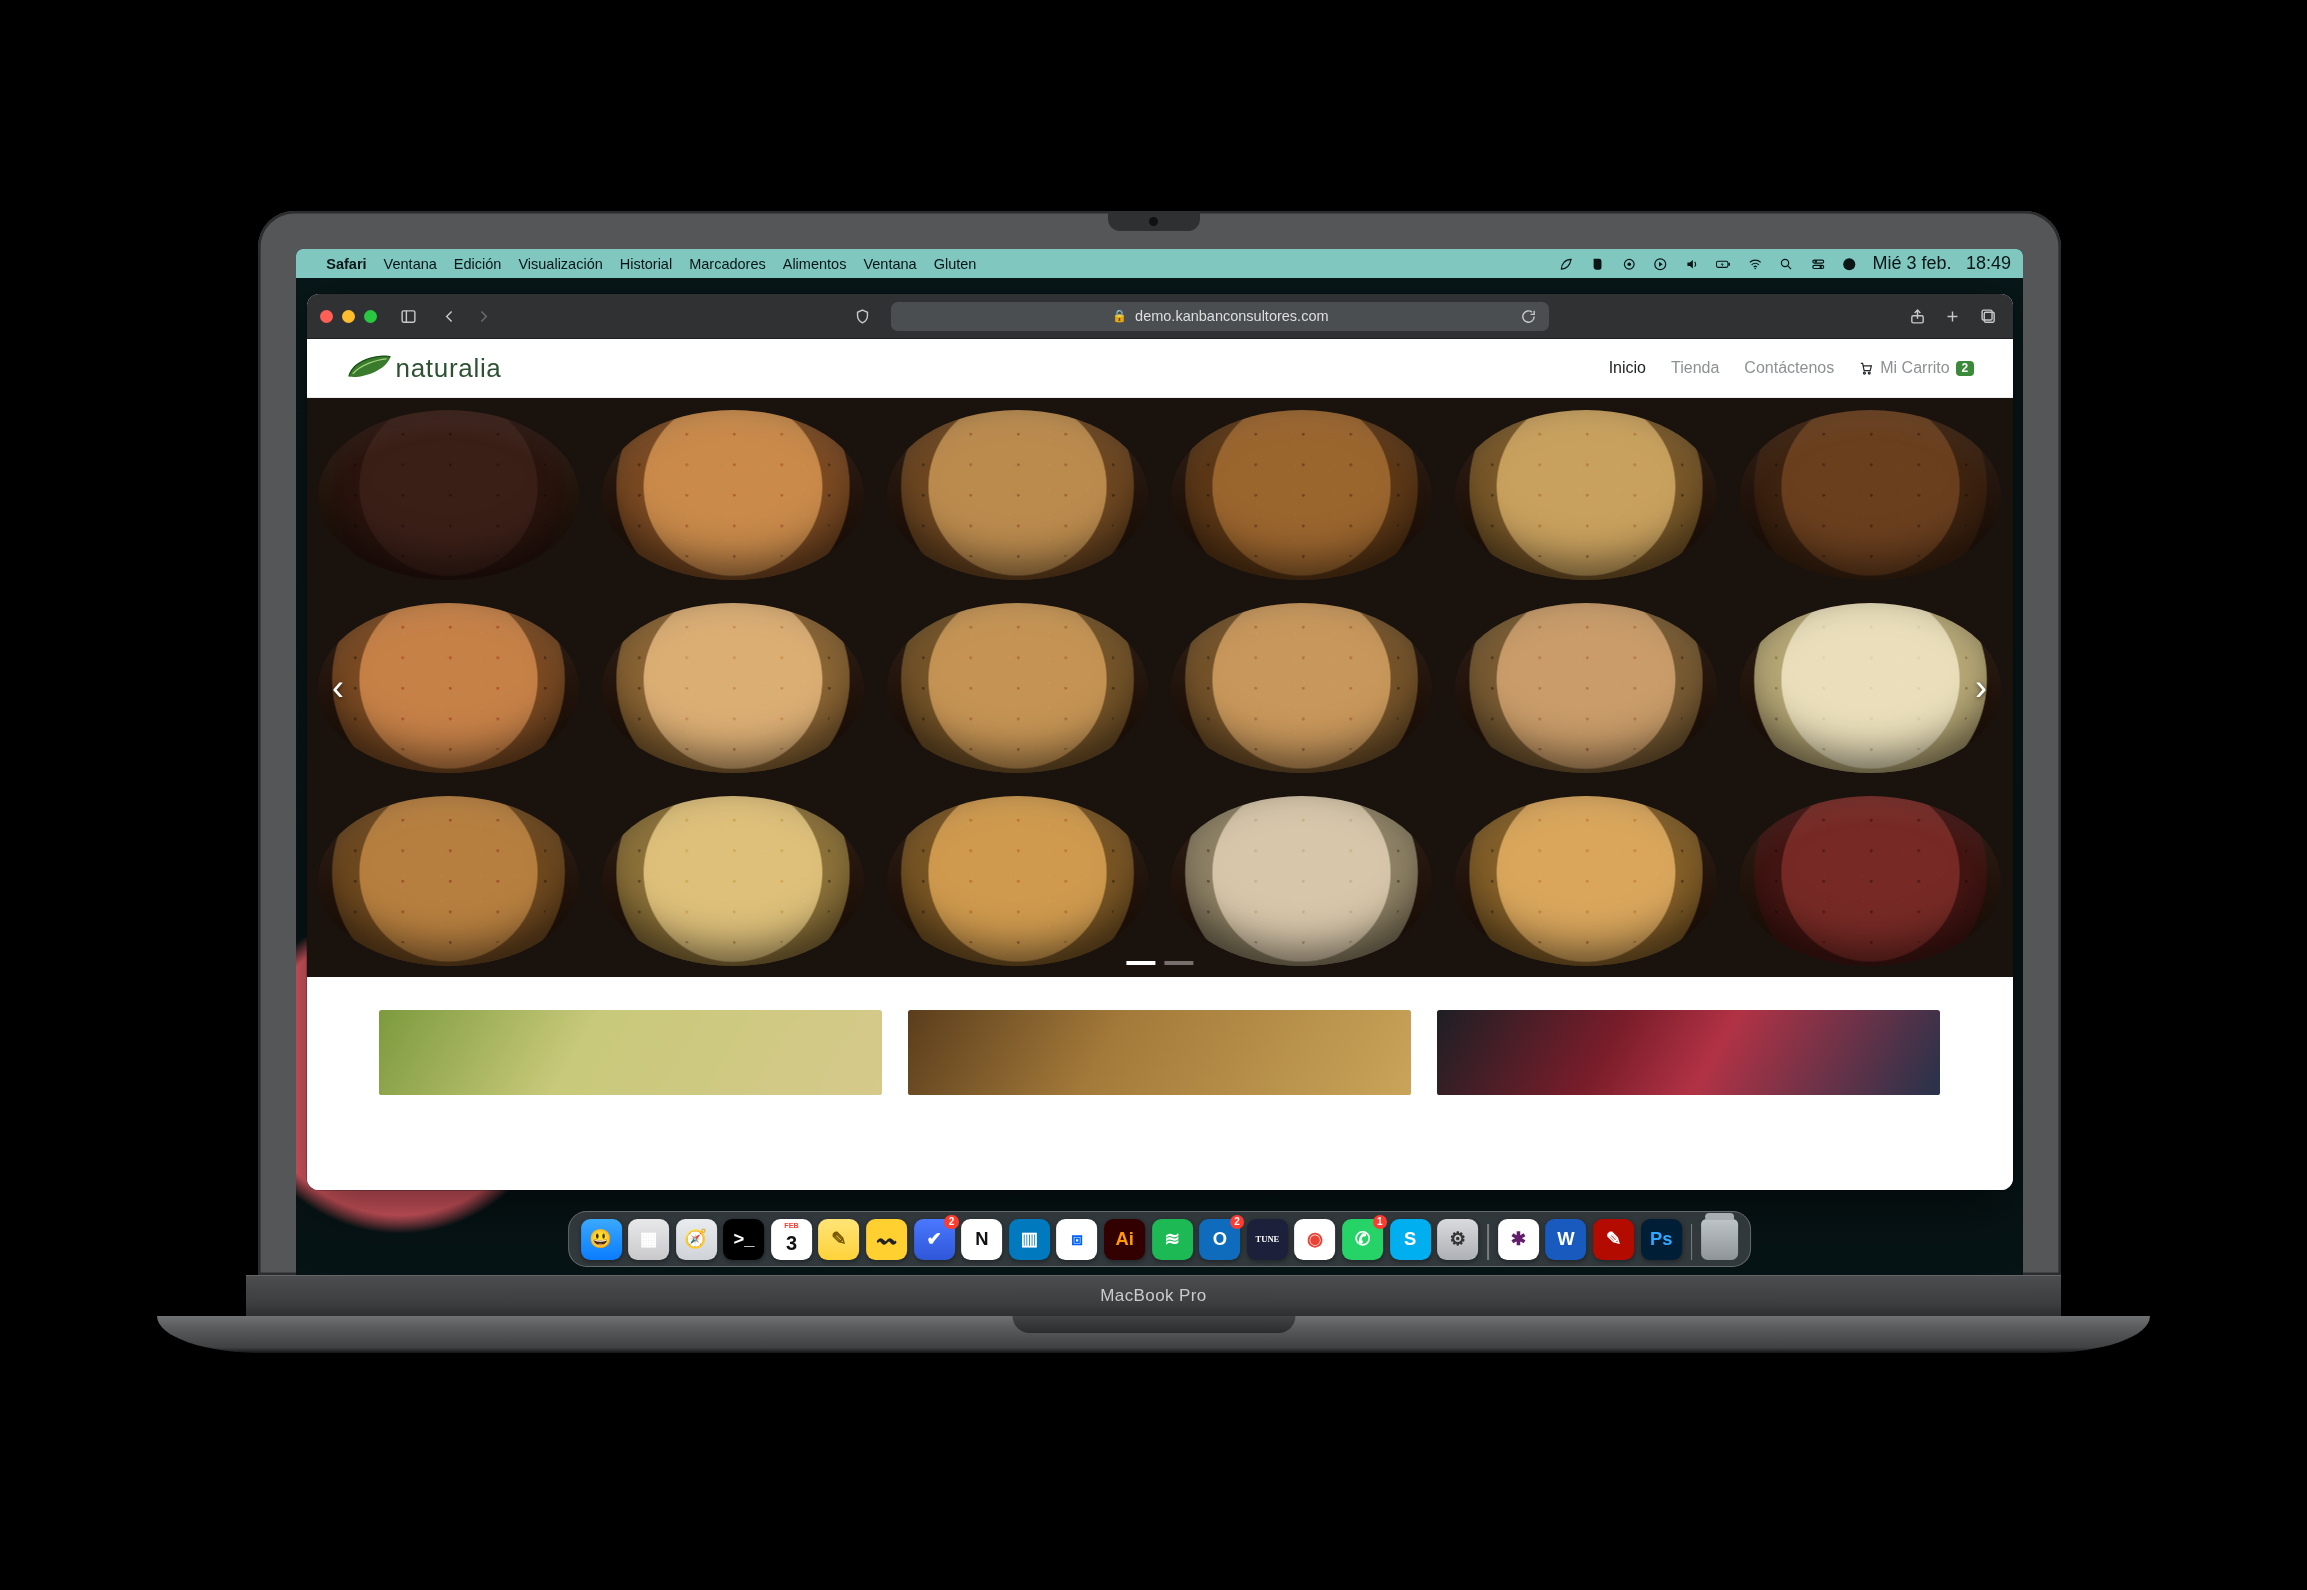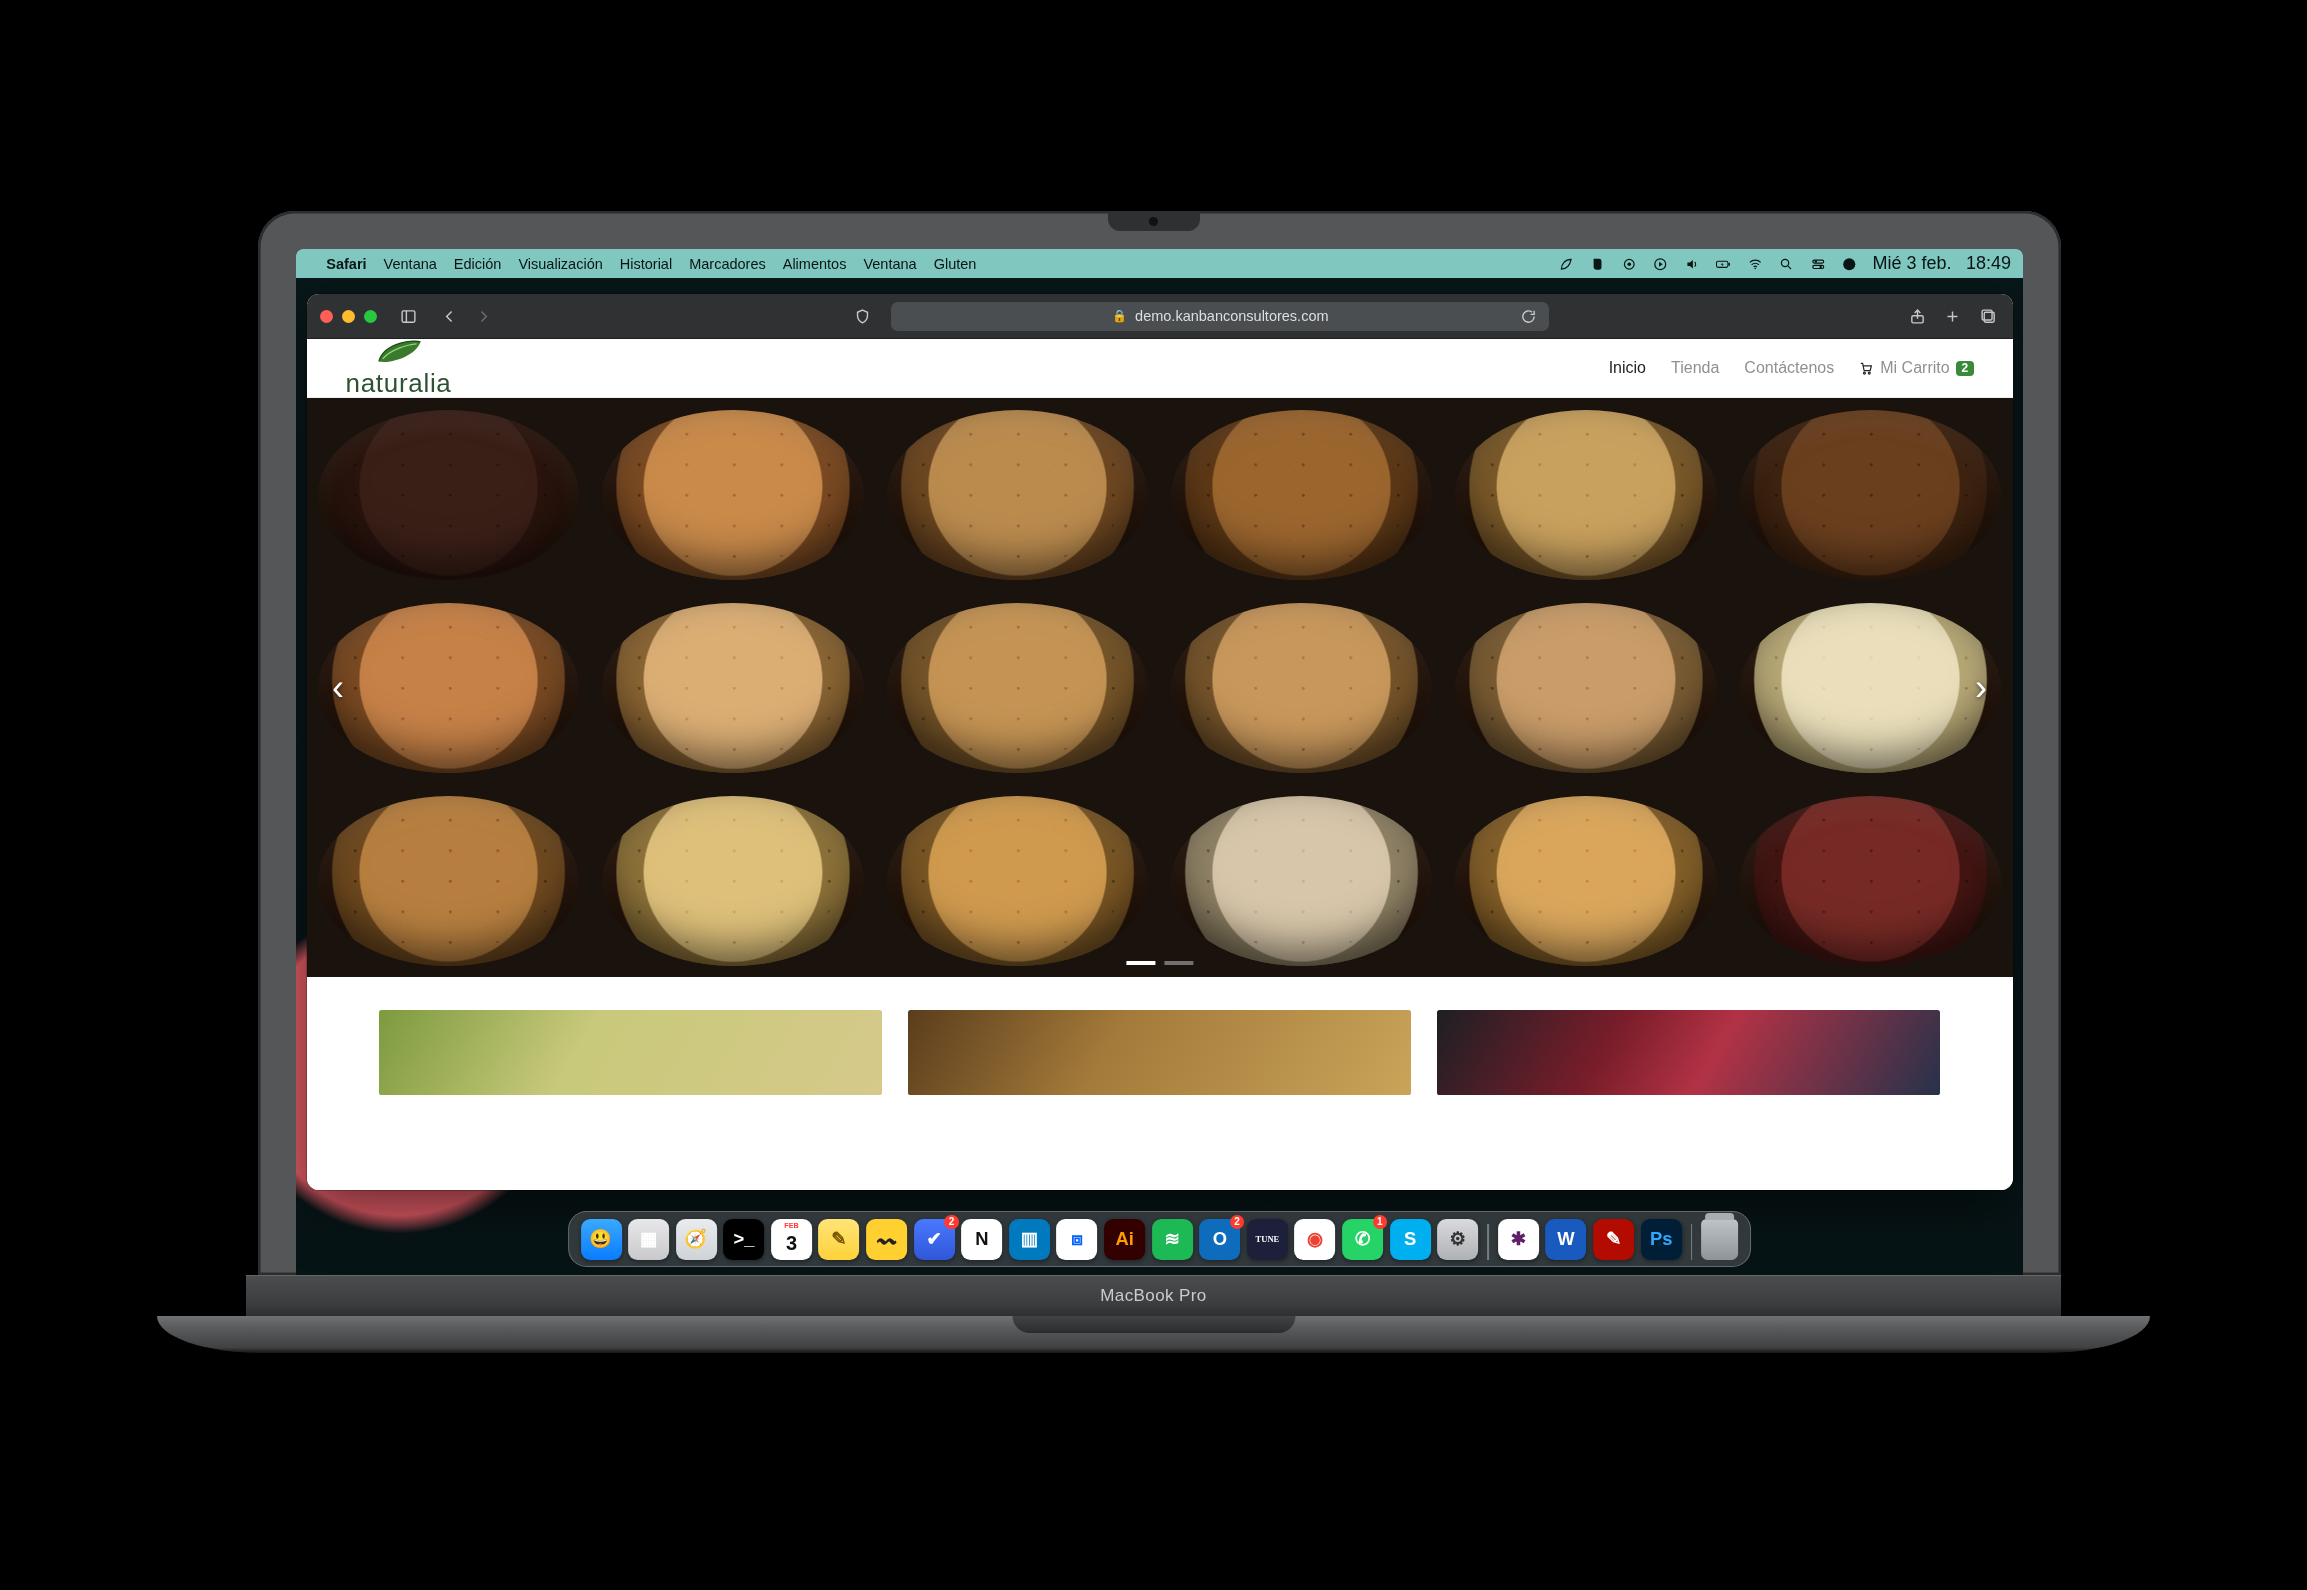--- a/index.html
+++ b/index.html
@@ -130,21 +130,21 @@
   .urlbar .lock{font-size:12px;}
   .urlbar .reload{position:absolute;right:9.2px;}
   .rightbtns{display:flex;align-items:center;gap:13px;margin-left:auto;}
 
   
   .site{flex:1;overflow:hidden;display:flex;flex-direction:column;background:#fff;}
   .site-header{
     height:59px;display:flex;align-items:center;padding:0 39px;gap:8px;
     border-bottom:0.7px solid #eee;
   }
-  .logo{display:flex;align-items:center;gap:4px;flex-direction:column;}
+  .logo{display:flex;gap:4px;}
   .logo .leaf{width:46px;height:26px;}
   .brand{font-size:26px;color:#2d5232;font-weight:400;letter-spacing:0.7px;}
   .nav{margin-left:auto;display:flex;align-items:center;gap:25px;font-size:16px;}
   .nav a{color:var(--nav-fg);text-decoration:none;}
   .nav a.active{color:var(--nav-active);font-weight:500;}
   .cart{display:flex;align-items:center;gap:6.6px;color:var(--nav-active);}
   .cart .badge{
     background:#3a8a3a;color:#fff;border-radius:4px;padding:0.7px 5.3px;font-size:12px;font-weight:600;
   }
   .cart svg{width:14.5px;height:14.5px;stroke:#212529;stroke-width:2;fill:none;}

